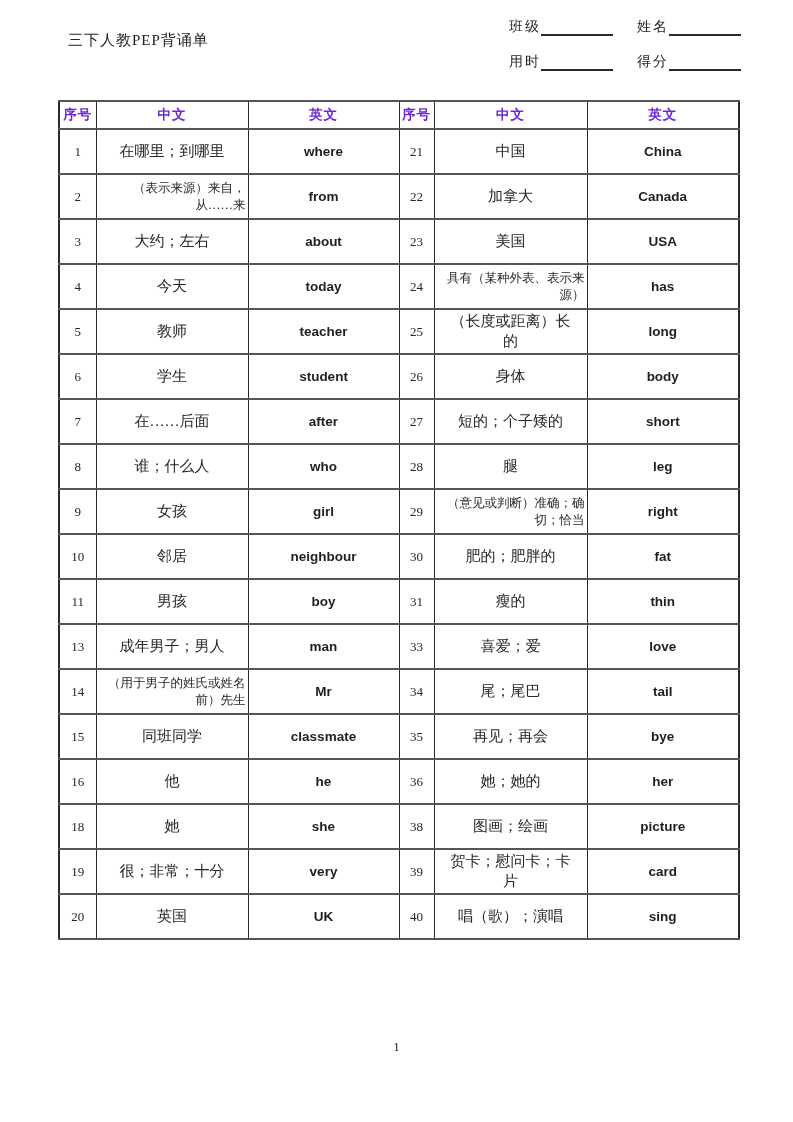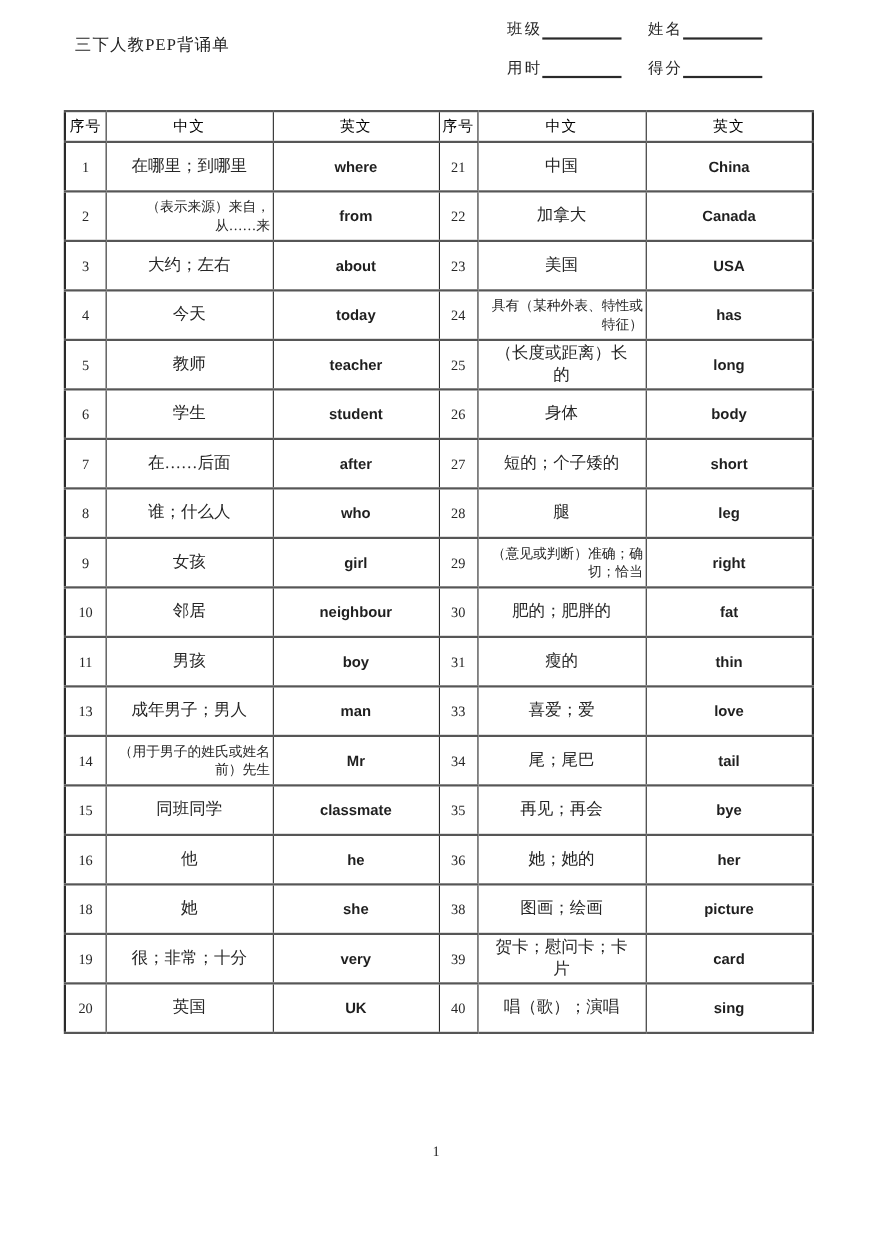--- a/index.html
+++ b/index.html
@@ -16,21 +16,21 @@
   .doc-title {
     position: absolute;
     left: 68px;
     top: 31px;
     font-size: 15px;
     letter-spacing: 1px;
     color: #222222;
   }
   .fields {
     position: absolute;
-    left: 461px;
+    left: 509px;
     top: 18px;
     width: 260px;
   }
   .field-row { display: flex; margin-bottom: 17px; align-items: flex-end; }
   .field { display: flex; align-items: flex-end; margin-right: 24px; }
   .field:last-child { margin-right: 0; text-align: center; }
   .field-label { font-size: 14px; letter-spacing: 2px; white-space: nowrap; }
   .blank {
     display: inline-block;
     width: 72px;
@@ -50,25 +50,25 @@
     border-left: 1.4px solid #2a2a2a;
     border-right: 1.4px solid #2a2a2a;
     border-top: 2px solid #565656;
     border-bottom: 2px solid #565656;
     overflow: hidden;
     vertical-align: middle;
   }
   table.vocab thead tr { height: 28px; }
   table.vocab tbody tr { height: 45px; }
   th.hdr {
-    font-weight: normal;
+    font-weight: bold;
     font-size: 13.5px;
     text-align: center;
     letter-spacing: 1px;
-    color: #000000;
+    color: #6d28d9;
   }
   td.num {
     text-align: center;
     font-size: 13px;
     font-family: "Liberation Serif", serif;
     color: #262626;
   }
   td.cn {
     text-align: center;
     font-size: 15px;
@@ -170,21 +170,21 @@
       <td class="en">about</td>
       <td class="num">23</td>
       <td class="cn">美国</td>
       <td class="en">USA</td>
     </tr>
         <tr>
       <td class="num">4</td>
       <td class="cn">今天</td>
       <td class="en">today</td>
       <td class="num">24</td>
-      <td class="cn long">具有（某种外表、特性或特征）</td>
+      <td class="cn long">具有（某种外表、表示来源）</td>
       <td class="en">has</td>
     </tr>
         <tr>
       <td class="num">5</td>
       <td class="cn">教师</td>
       <td class="en">teacher</td>
       <td class="num">25</td>
       <td class="cn">（长度或距离）长的</td>
       <td class="en">long</td>
     </tr>

